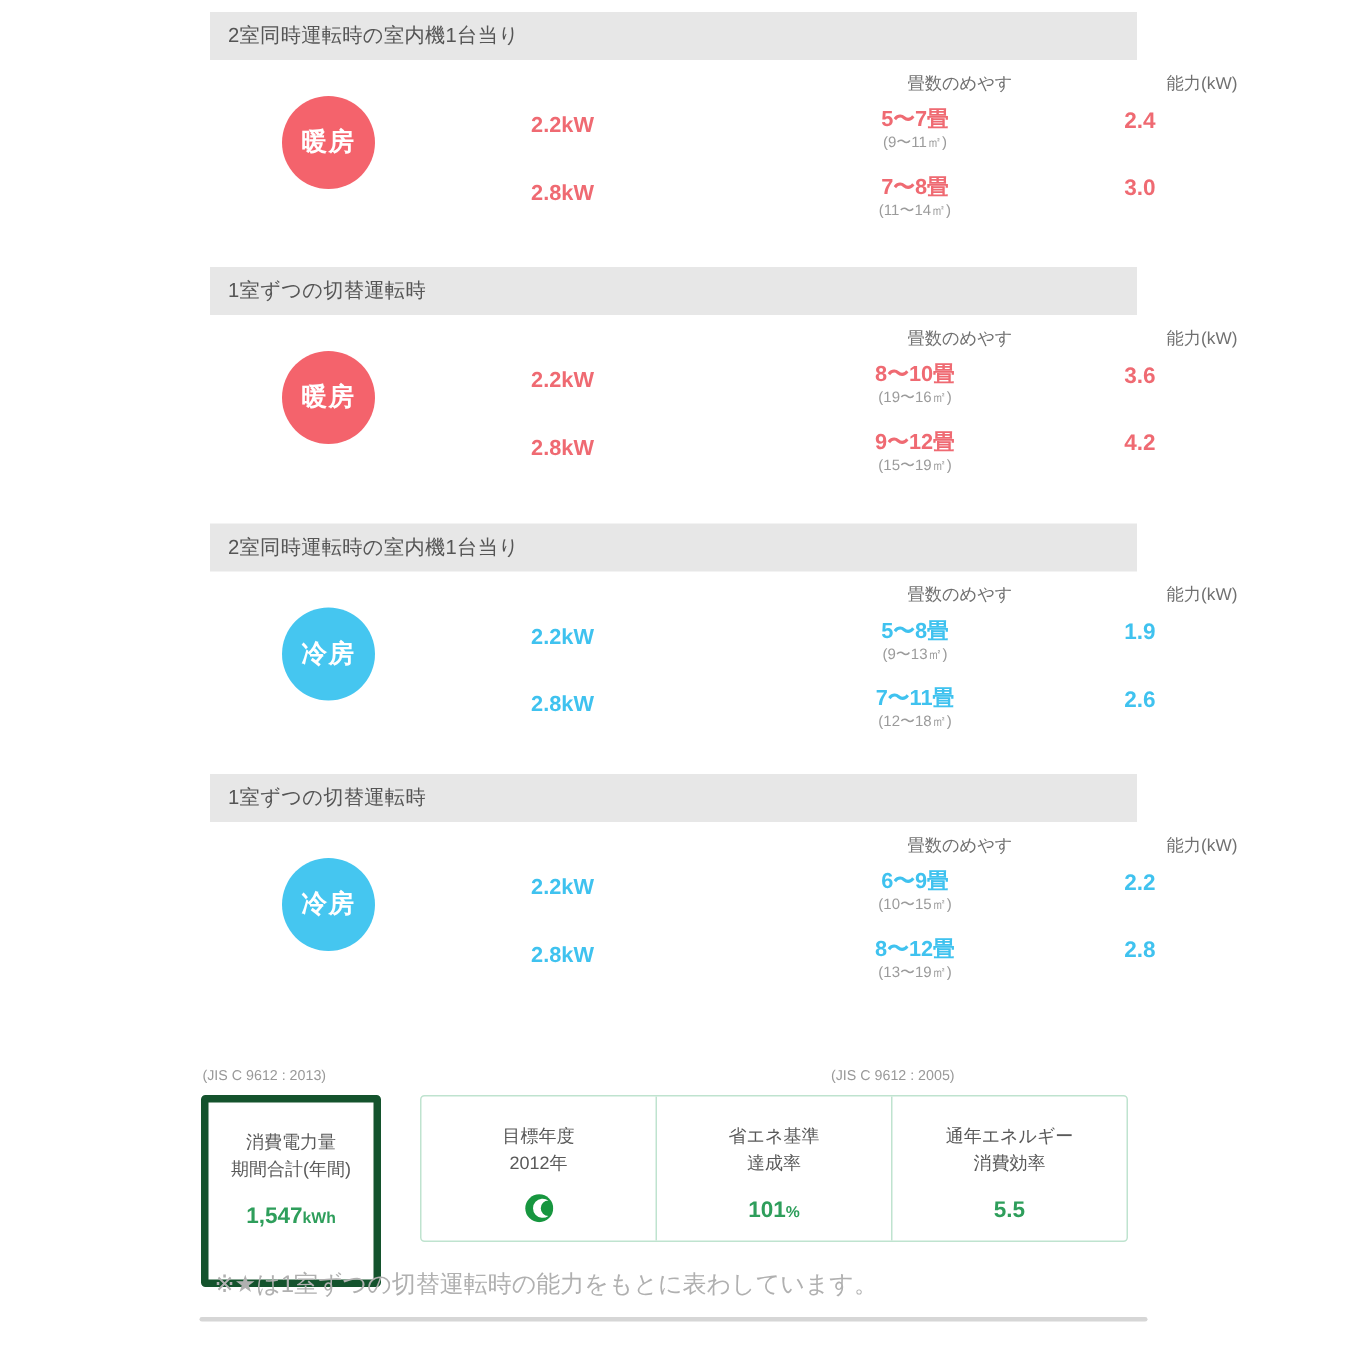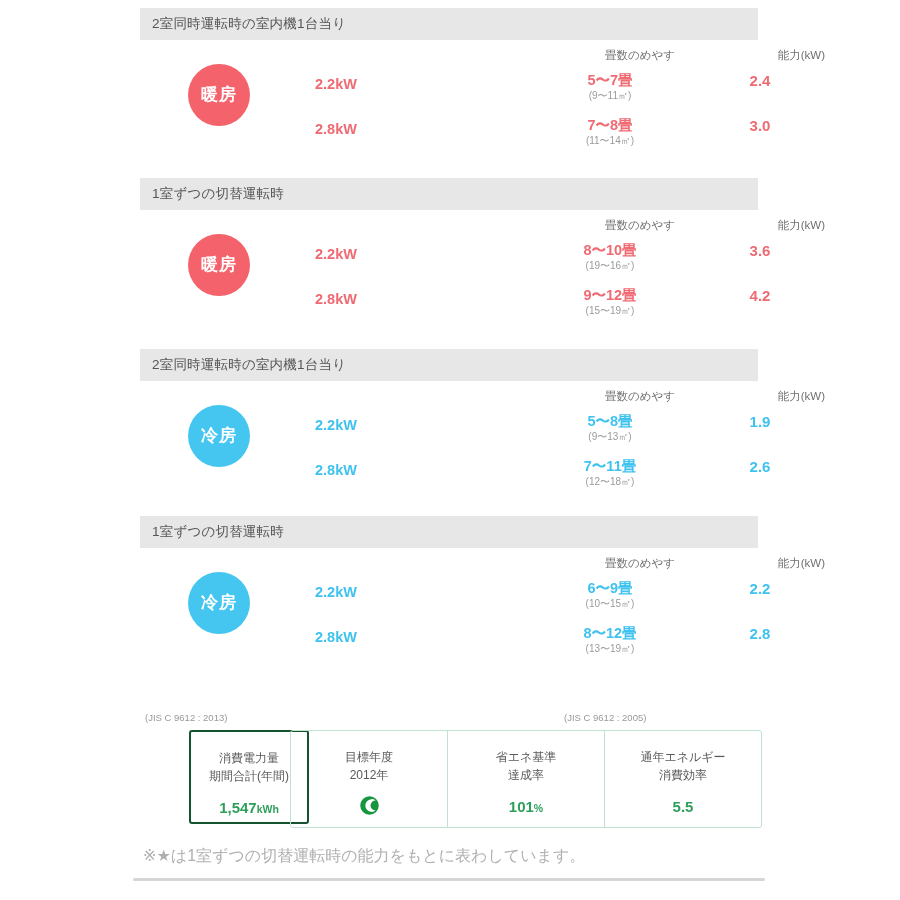--- a/index.html
+++ b/index.html
@@ -70,21 +70,21 @@
     font-weight: normal;
     white-space: nowrap;
   }
   .col-head.tatami { left: 405px; width: 130px; }
   .col-head.capacity { left: 555px; width: 130px; }
 
   .row-kw {
     position: absolute;
     font-size: 14.5px;
     font-weight: bold;
-    text-align: left;
+    text-align: center;
     left: 175px;
     width: 120px;
     white-space: nowrap;
   }
   .row-tatami {
     position: absolute;
     left: 405px;
     width: 130px;
     text-align: center;
   }
@@ -115,43 +115,42 @@
   .t-cool { color: #3fc2ef; }
 
   .r1 { top: 32px; }
   .r1-kw { top: 36px; }
   .r2 { top: 77px; }
   .r2-kw { top: 81px; }
 
   
   .energy-panel {
     position: absolute;
-    left: 140px;
+    left: 130px;
     top: 706px;
     width: 620px;
     height: 140px;
   }
   .jis-label {
     position: absolute;
     font-size: 9.5px;
     color: #999999;
     white-space: nowrap;
   }
   .jis-left { left: 5px; top: 6px; }
   .jis-right { left: 424px; top: 6px; }
 
   .ebox {
     position: absolute;
     top: 24px;
-    height: 94px;
-    border: 2px solid #14532d;
+    height: 128px;
+    border: 5px solid #14532d;
     box-sizing: border-box;
     text-align: center;
     background: #ffffff;
-    margin-left: 45px;
   }
   .ebox-solo { left: 4px; width: 120px; border-radius: 3px; }
   .egroup {
     position: absolute;
     left: 150px;
     top: 24px;
     width: 472px;
     height: 98px;
     border: 1px solid #bfe3cf;
     border-radius: 3px;

